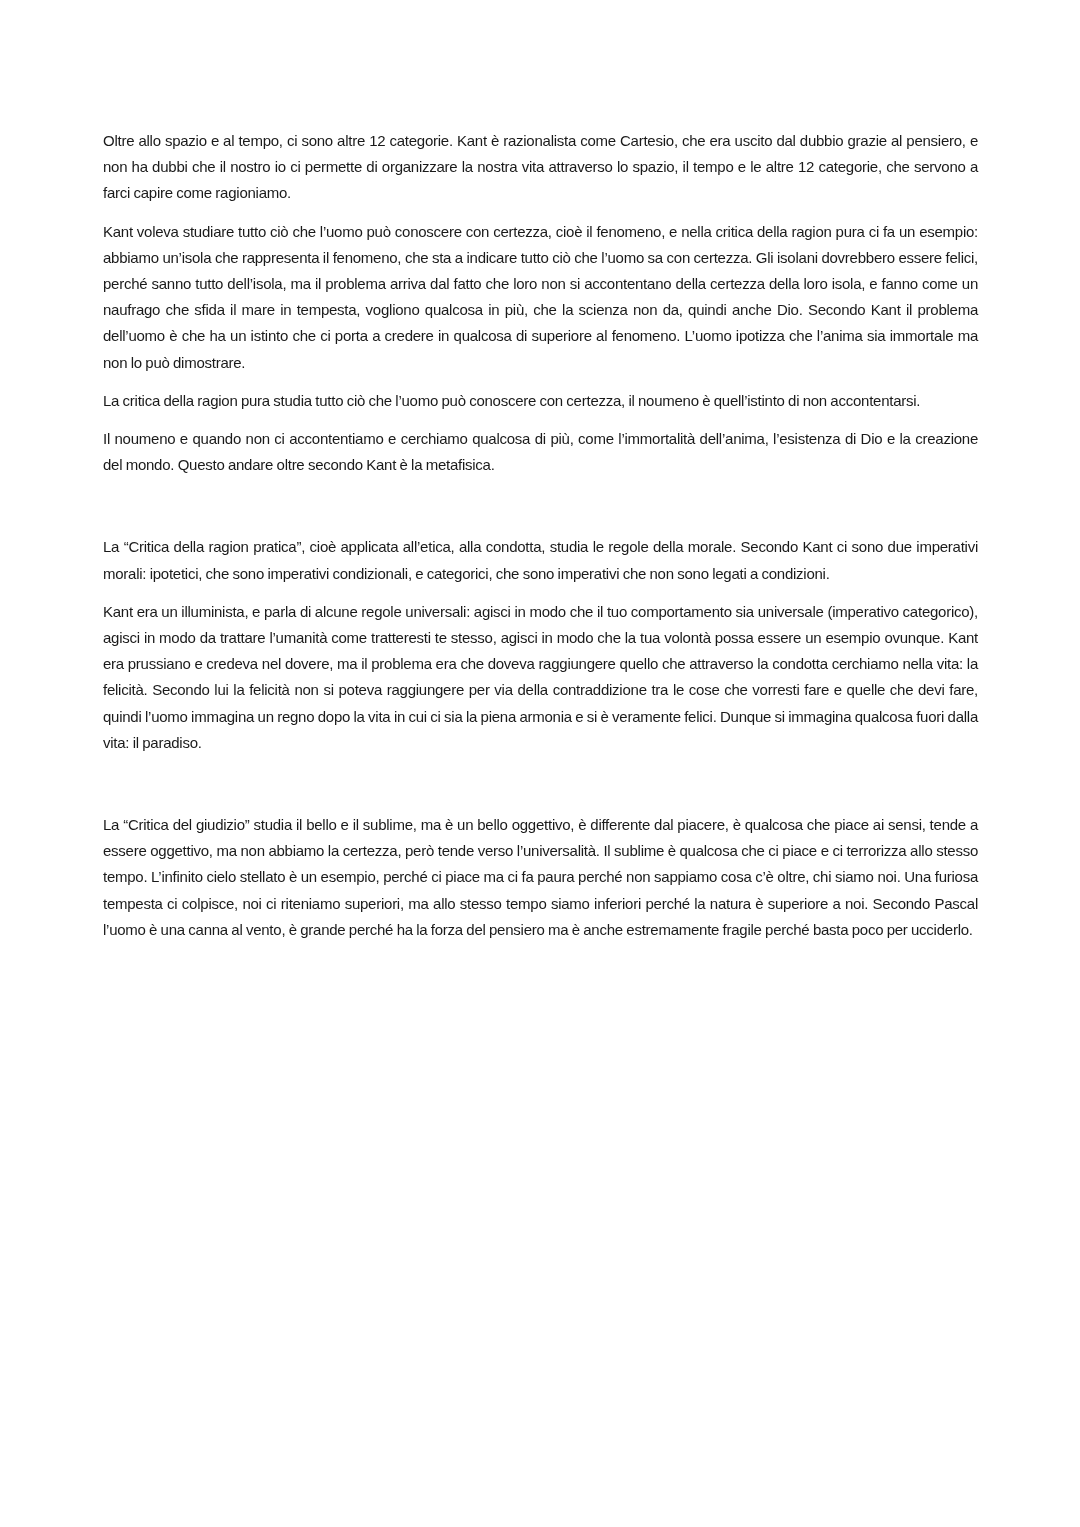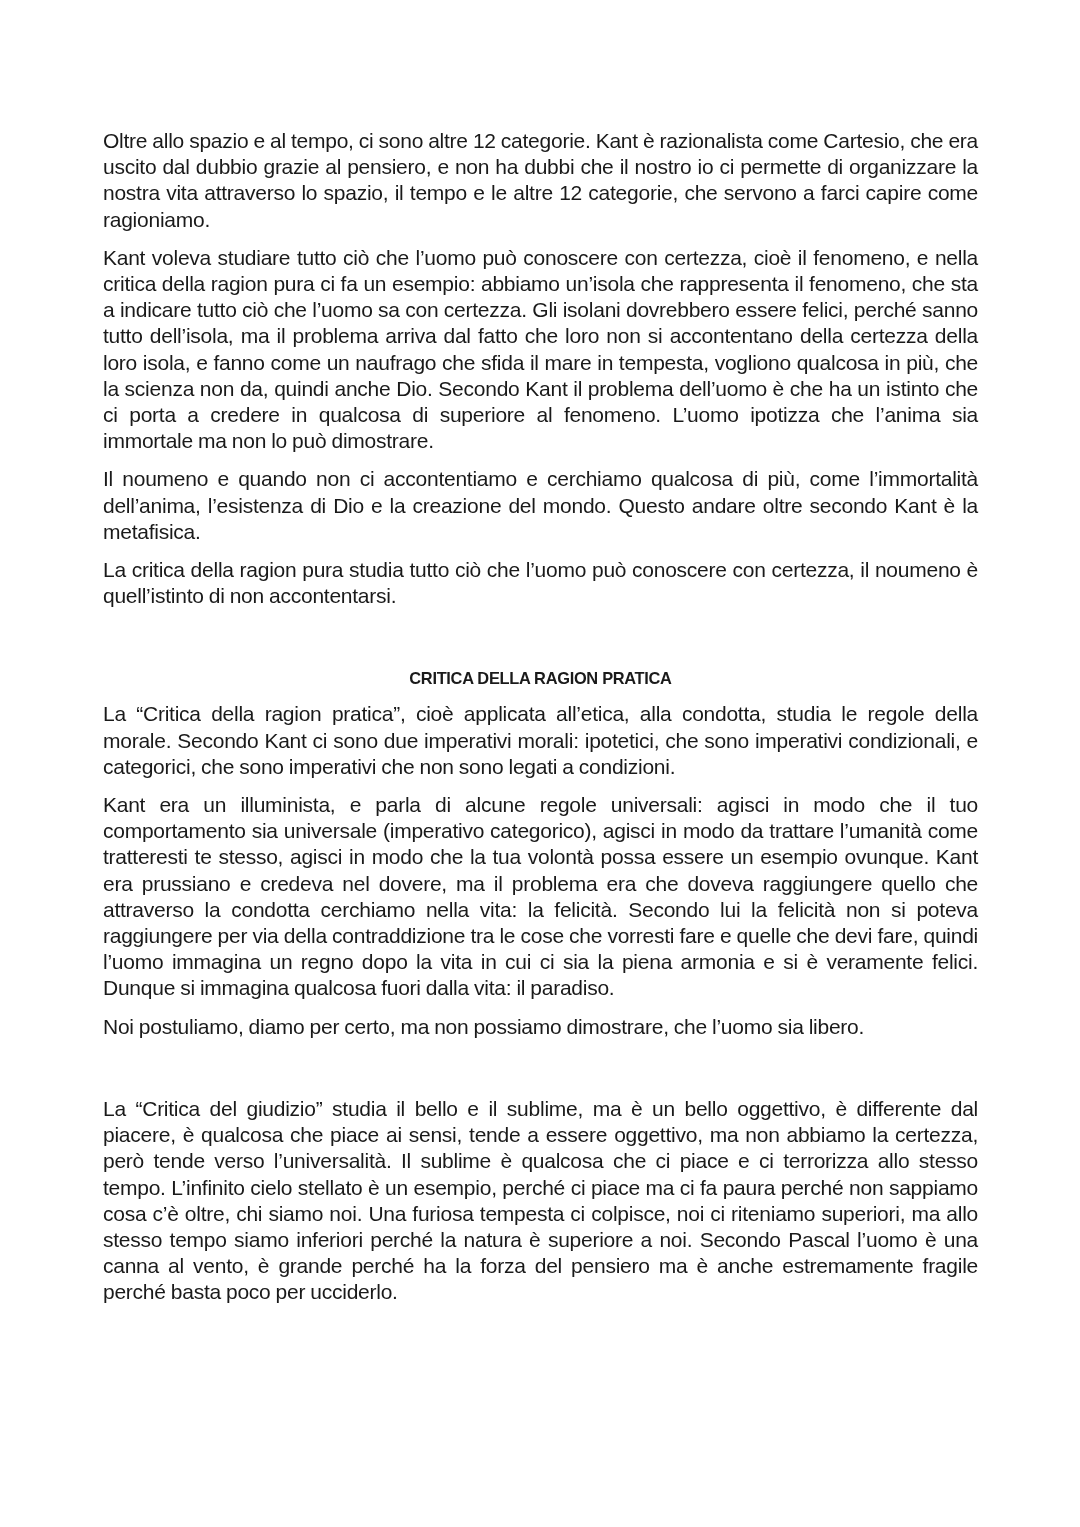--- a/index.html
+++ b/index.html
@@ -16,21 +16,21 @@
       color: #1a1a1a;
     }
     .page {
       position: absolute;
       left: 103px;
       top: 128px;
       width: 875px;
     }
     .para {
       margin: 0 0 12px 0;
-      font-size: 21px;
+      font-size: 15px;
       line-height: 26.2px;
       text-align: justify;
       letter-spacing: -0.25px;
       word-spacing: -0.5px;
     }
     .section-title {
       text-align: center;
       font-weight: bold;
       font-size: 16.4px;
       line-height: 26px;
@@ -39,30 +39,28 @@
     }
     .gap-large { height: 44px; }
     .gap-medium { height: 44px; }
   </style>
 </head>
 <body>
 
 <div class="page">
   <p class="para">Oltre allo spazio e al tempo, ci sono altre 12 categorie. Kant è razionalista come Cartesio, che era uscito dal dubbio grazie al pensiero, e non ha dubbi che il nostro io ci permette di organizzare la nostra vita attraverso lo spazio, il tempo e le altre 12 categorie, che servono a farci capire come ragioniamo.</p>
   <p class="para">Kant voleva studiare tutto ciò che l’uomo può conoscere con certezza, cioè il fenomeno, e nella critica della ragion pura ci fa un esempio: abbiamo un’isola che rappresenta il fenomeno, che sta a indicare tutto ciò che l’uomo sa con certezza. Gli isolani dovrebbero essere felici, perché sanno tutto dell’isola, ma il problema arriva dal fatto che loro non si accontentano della certezza della loro isola, e fanno come un naufrago che sfida il mare in tempesta, vogliono qualcosa in più, che la scienza non da, quindi anche Dio. Secondo Kant il problema dell’uomo è che ha un istinto che ci porta a credere in qualcosa di superiore al fenomeno. L’uomo ipotizza che l’anima sia immortale ma non lo può dimostrare.</p>
+  <p class="para">La critica della ragion pura studia tutto ciò che l’uomo può conoscere con certezza, il noumeno è quell’istinto di non accontentarsi.</p>
   <p class="para">Il noumeno e quando non ci accontentiamo e cerchiamo qualcosa di più, come l’immortalità dell’anima, l’esistenza di Dio e la creazione del mondo. Questo andare oltre secondo Kant è la metafisica.</p>
-  <p class="para">La critica della ragion pura studia tutto ciò che l’uomo può conoscere con certezza, il noumeno è quell’istinto di non accontentarsi.</p>
 
   <div class="gap-large"></div>
 
   <section>
-    <h2 class="section-title">CRITICA DELLA RAGION PRATICA</h2>
     <p class="para">La “Critica della ragion pratica”, cioè applicata all’etica, alla condotta, studia le regole della morale. Secondo Kant ci sono due imperativi morali: ipotetici, che sono imperativi condizionali, e categorici, che sono imperativi che non sono legati a condizioni.</p>
     <p class="para">Kant era un illuminista, e parla di alcune regole universali: agisci in modo che il tuo comportamento sia universale (imperativo categorico), agisci in modo da trattare l’umanità come tratteresti te stesso, agisci in modo che la tua volontà possa essere un esempio ovunque. Kant era prussiano e credeva nel dovere, ma il problema era che doveva raggiungere quello che attraverso la condotta cerchiamo nella vita: la felicità. Secondo lui la felicità non si poteva raggiungere per via della contraddizione tra le cose che vorresti fare e quelle che devi fare, quindi l’uomo immagina un regno dopo la vita in cui ci sia la piena armonia e si è veramente felici. Dunque si immagina qualcosa fuori dalla vita: il paradiso.</p>
-    <p class="para">Noi postuliamo, diamo per certo, ma non possiamo dimostrare, che l’uomo sia libero.</p>
   </section>
 
   <div class="gap-medium"></div>
 
   <section>
     <p class="para">La “Critica del giudizio” studia il bello e il sublime, ma è un bello oggettivo, è differente dal piacere, è qualcosa che piace ai sensi, tende a essere oggettivo, ma non abbiamo la certezza, però tende verso l’universalità. Il sublime è qualcosa che ci piace e ci terrorizza allo stesso tempo. L’infinito cielo stellato è un esempio, perché ci piace ma ci fa paura perché non sappiamo cosa c’è oltre, chi siamo noi. Una furiosa tempesta ci colpisce, noi ci riteniamo superiori, ma allo stesso tempo siamo inferiori perché la natura è superiore a noi. Secondo Pascal l’uomo è una canna al vento, è grande perché ha la forza del pensiero ma è anche estremamente fragile perché basta poco per ucciderlo.</p>
   </section>
 </div>
 
 </body></html>

